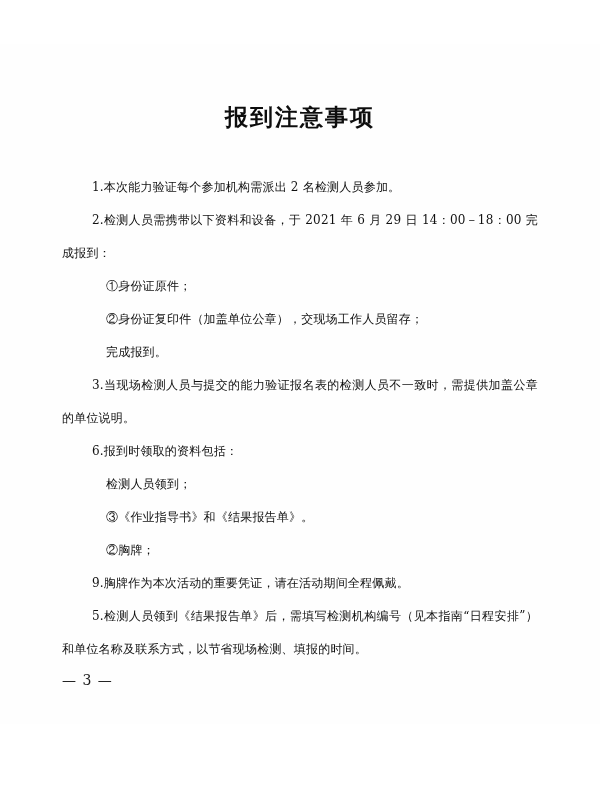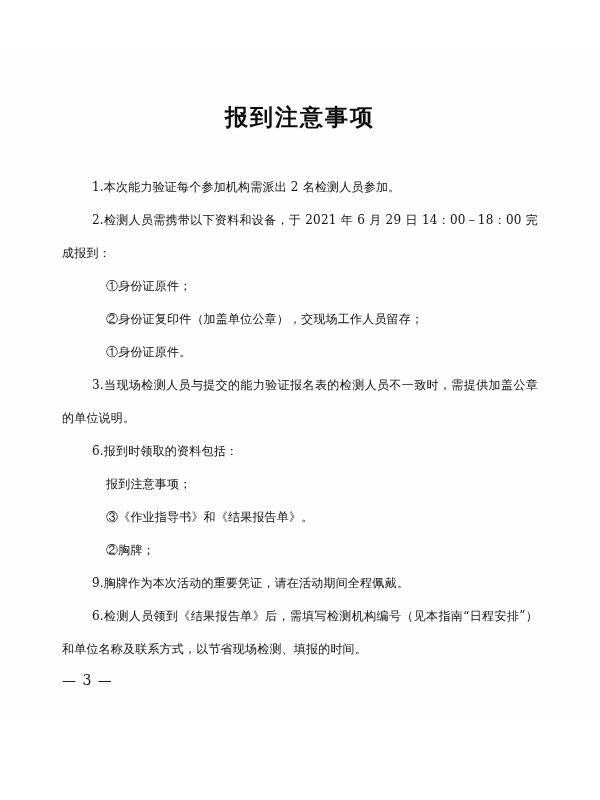--- a/index.html
+++ b/index.html
@@ -65,25 +65,25 @@
 
 <div class="page">
 
   <h1 class="doc-title">报到注意事项</h1>
 
   <div class="body-block">
     <p class="para indent">1.本次能力验证每个参加机构需派出 2 名检测人员参加。</p>
     <p class="para indent">2.检测人员需携带以下资料和设备，于 2021 年 6 月 29 日 14：00－18：00 完成报到：</p>
     <p class="para indent2">①身份证原件；</p>
     <p class="para indent2">②身份证复印件（加盖单位公章），交现场工作人员留存；</p>
-    <p class="para indent2">①身份证原件。</p>
+    <p class="para indent2">完成报到。</p>
     <p class="para indent">3.当现场检测人员与提交的能力验证报名表的检测人员不一致时，需提供加盖公章的单位说明。</p>
     <p class="para indent">6.报到时领取的资料包括：</p>
-    <p class="para indent2">报到注意事项；</p>
+    <p class="para indent2">检测人员领到；</p>
     <p class="para indent2">③《作业指导书》和《结果报告单》。</p>
     <p class="para indent2">②胸牌；</p>
     <p class="para indent">9.胸牌作为本次活动的重要凭证，请在活动期间全程佩戴。</p>
-    <p class="para indent">6.检测人员领到《结果报告单》后，需填写检测机构编号（见本指南“日程安排”）和单位名称及联系方式，以节省现场检测、填报的时间。</p>
+    <p class="para indent">5.检测人员领到《结果报告单》后，需填写检测机构编号（见本指南“日程安排”）和单位名称及联系方式，以节省现场检测、填报的时间。</p>
   </div>
 
   <div class="page-number">— 3 —</div>
 
 </div>
 
 </body></html>

